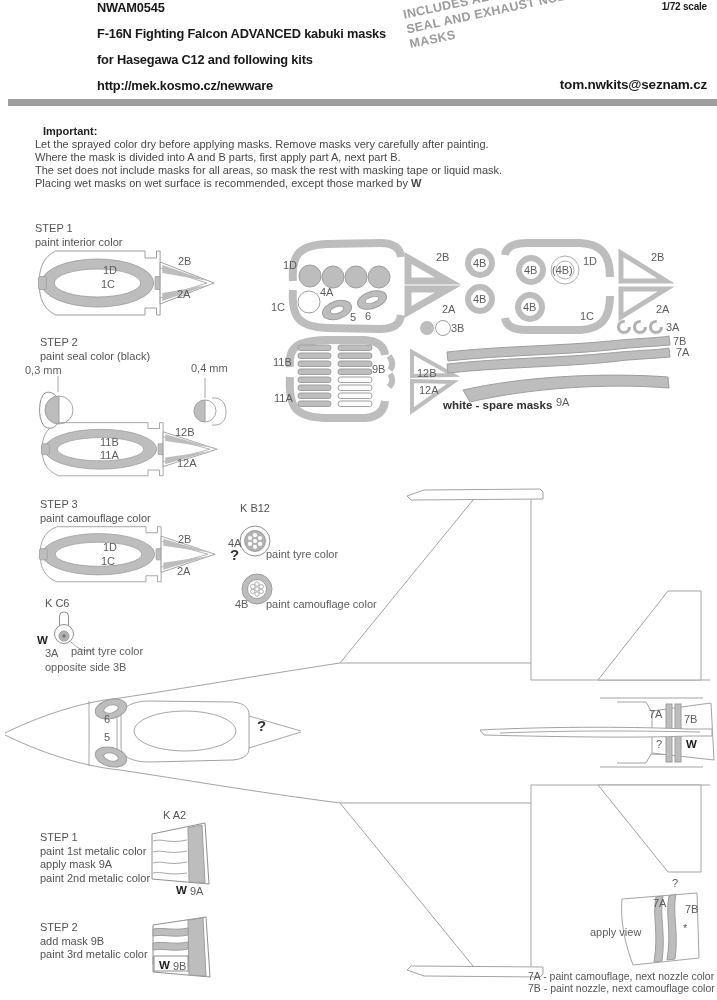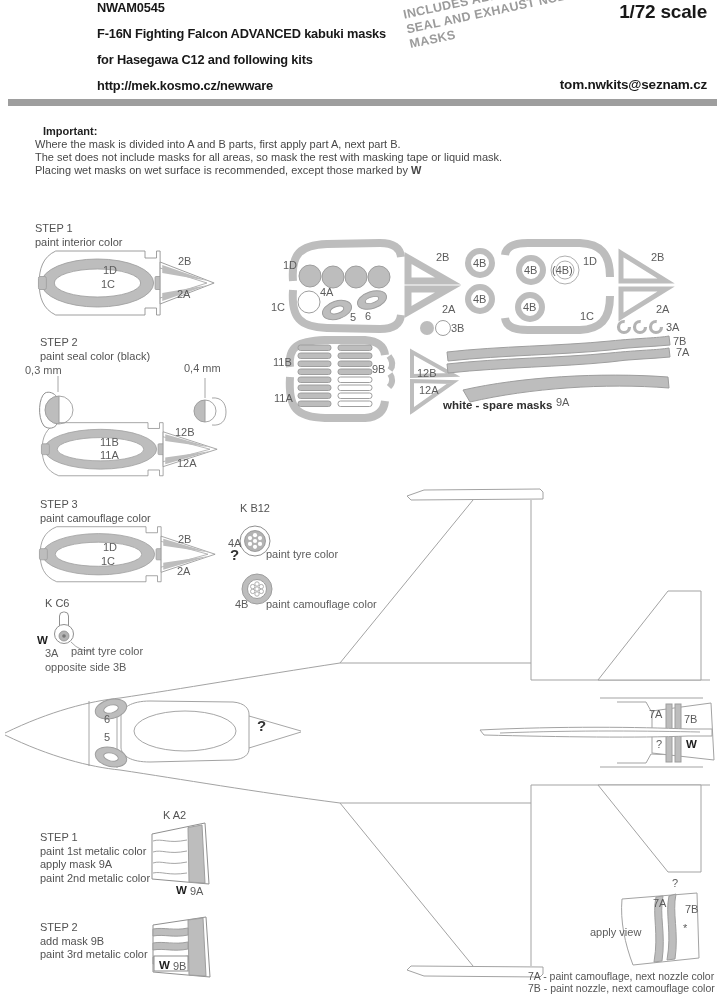--- a/index.html
+++ b/index.html
@@ -235,31 +235,32 @@
       <path class="acw" d="M622,899 L697,893 L699,958 L633,965 C625,944 620,921 622,899 Z"></path>
       <path class="mask" d="M656,897 C652,915 659,933 654,962 L662,961 C666,933 659,915 663,896 Z"></path>
       <path class="mask" d="M669,896 C665,914 672,932 667,960 L675,959 C679,932 672,913 676,894 Z"></path>
     </g>
   </svg>
 
   <div class="hdr" style="left:97px;top:0px">NWAM0545</div>
   <div class="hdr" style="left:97px;top:26px">F-16N Fighting Falcon ADVANCED  kabuki masks</div>
   <div class="hdr" style="left:97px;top:52px">for Hasegawa C12 and following kits</div>
   <div class="hdr" style="left:97px;top:78px">http://mek.kosmo.cz/newware</div>
-  <div class="hdr r" style="top:1px;font-size:19px">1/72 scale</div>
+  <div class="hdr r" style="top:1px;font-size:10px">1/72 scale</div>
   <div class="note">
     <div>INCLUDES ALSO WINDOWS</div>
     <div>SEAL AND EXHAUST NOZZLE</div>
     <div>MASKS</div>
   </div>
   <div class="hdr r" style="top:77px">tom.nwkits@seznam.cz</div>
   <div class="bar"></div>
 
   <div class="imp">
     <div class="h">Important:</div>
+    <div>Let the sprayed color dry before applying masks. Remove masks very carefully after painting.</div>
     <div>Where the mask is divided into A and B parts, first apply part A, next part B.</div>
     <div>The set does not include masks for all areas, so mask the rest with masking tape or liquid mask.</div>
     <div><span>Placing wet masks on wet surface is recommended, except those marked by </span><b>W</b></div>
   </div>
 
   <div class="blk" style="left:35px;top:222px">
     <div>STEP 1</div>
     <div>paint interior color</div>
   </div>
   <div class="blk" style="left:40px;top:336px">
@@ -324,21 +325,21 @@
       <span class="dl" style="left: 177px; top: 288px;">2A</span>
       <span class="dl" style="left: 100px; top: 436px;">11B</span>
       <span class="dl" style="left: 100px; top: 449px;">11A</span>
       <span class="dl" style="left: 175px; top: 426px;">12B</span>
       <span class="dl" style="left: 177px; top: 457px;">12A</span>
       <span class="dl" style="left: 103px; top: 541px;">1D</span>
       <span class="dl" style="left: 101px; top: 555px;">1C</span>
       <span class="dl" style="left: 178px; top: 533px;">2B</span>
       <span class="dl" style="left: 177px; top: 565px;">2A</span>
       <span class="dl" style="left: 25px; top: 364px;">0,3 mm</span>
-      <span class="dl" style="left: 184px; top: 362px;">0,4 mm</span>
+      <span class="dl" style="left: 191px; top: 362px;">0,4 mm</span>
       <span class="dl" style="left: 228px; top: 537px;">4A</span>
       <span class="dl q" style="left: 230px; top: 546px;">?</span>
       <span class="dl" style="left: 266px; top: 548px;">paint tyre color</span>
       <span class="dl" style="left: 235px; top: 598px;">4B</span>
       <span class="dl" style="left: 266px; top: 598px;">paint camouflage color</span>
       <span class="dl w" style="left: 37px; top: 634px;">W</span>
       <span class="dl" style="left: 45px; top: 647px;">3A</span>
       <span class="dl" style="left: 71px; top: 645px;">paint tyre color</span>
       <span class="dl" style="left: 45px; top: 661px;">opposite side 3B</span>
       <span class="dl" style="left: 104px; top: 713px;">6</span>

